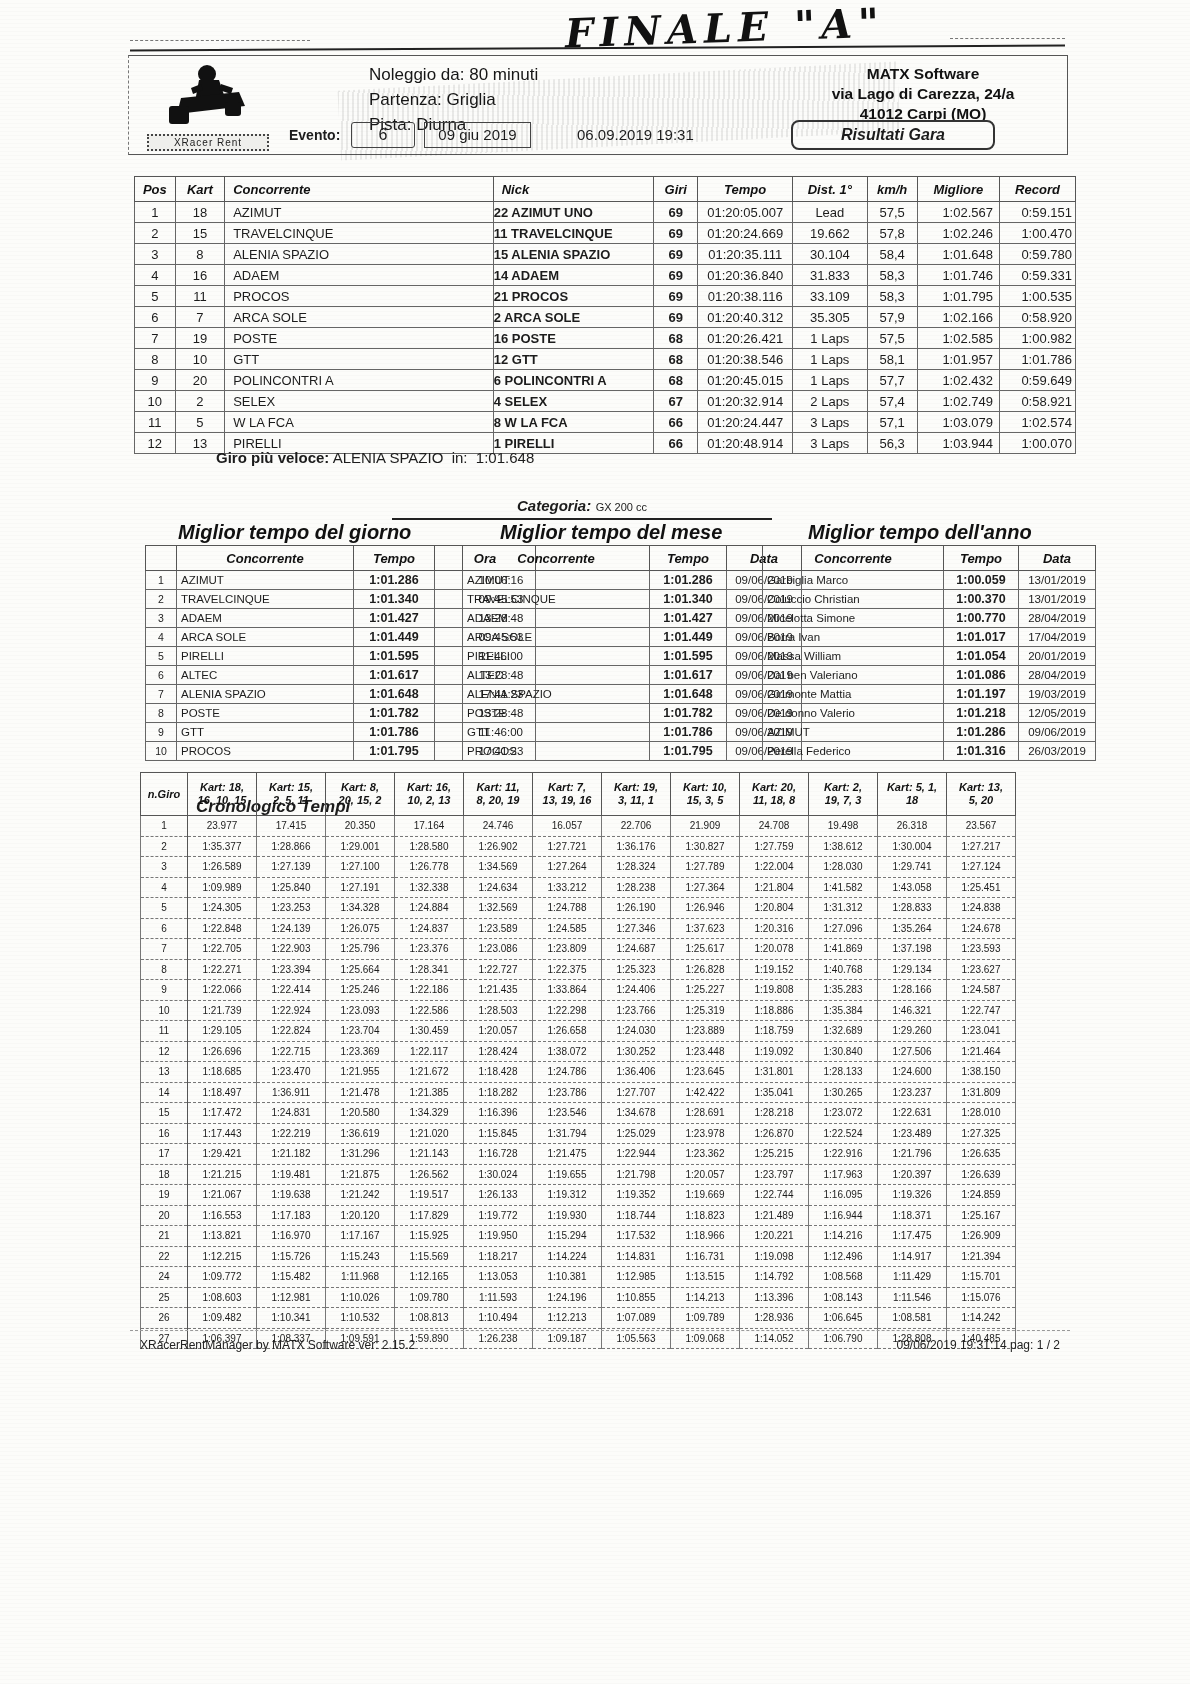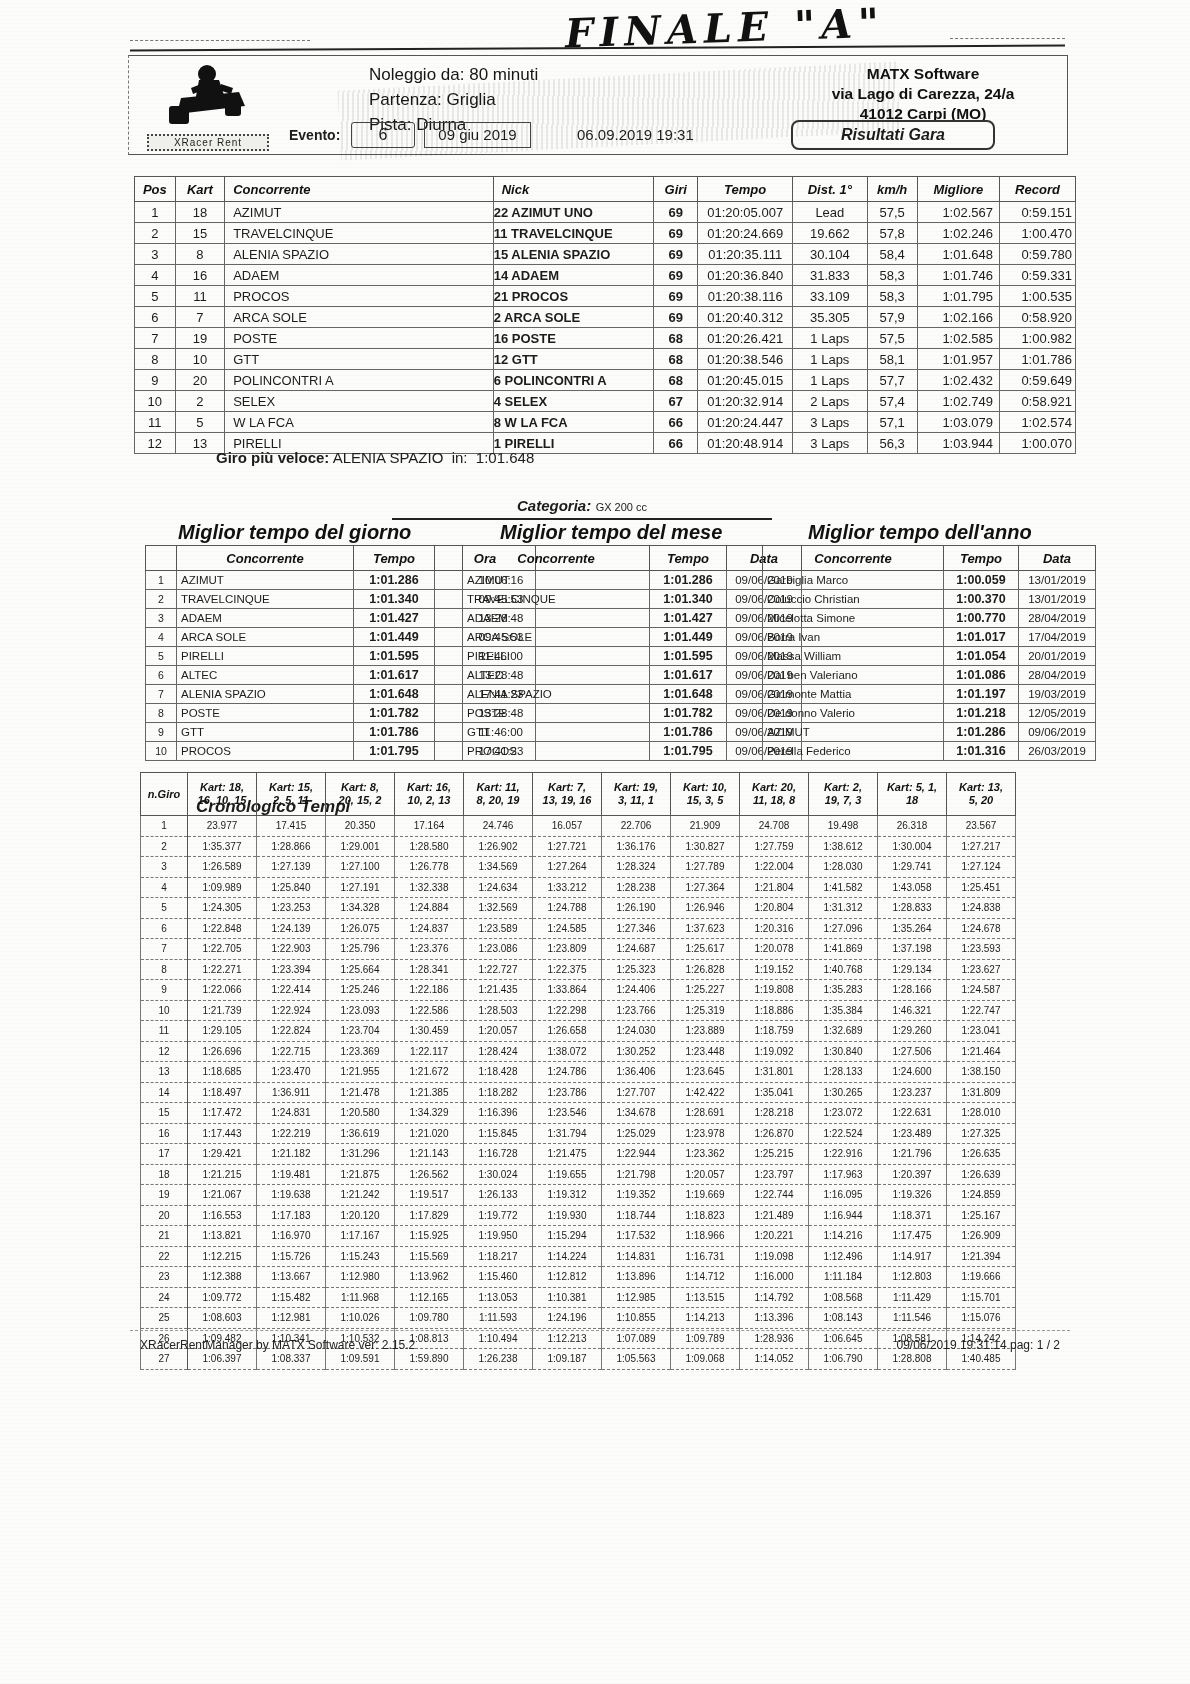--- a/index.html
+++ b/index.html
@@ -873,35 +873,20 @@
           <td>1:18.217</td>
           <td>1:14.224</td>
           <td>1:14.831</td>
           <td>1:16.731</td>
           <td>1:19.098</td>
           <td>1:12.496</td>
           <td>1:14.917</td>
           <td>1:21.394</td>
         </tr>
         <tr>
-          <td>23</td>
-          <td>1:12.388</td>
-          <td>1:13.667</td>
-          <td>1:12.980</td>
-          <td>1:13.962</td>
-          <td>1:15.460</td>
-          <td>1:12.812</td>
-          <td>1:13.896</td>
-          <td>1:14.712</td>
-          <td>1:16.000</td>
-          <td>1:11.184</td>
-          <td>1:12.803</td>
-          <td>1:19.666</td>
-        </tr>
-        <tr>
           <td>24</td>
           <td>1:09.772</td>
           <td>1:15.482</td>
           <td>1:11.968</td>
           <td>1:12.165</td>
           <td>1:13.053</td>
           <td>1:10.381</td>
           <td>1:12.985</td>
           <td>1:13.515</td>
           <td>1:14.792</td>

